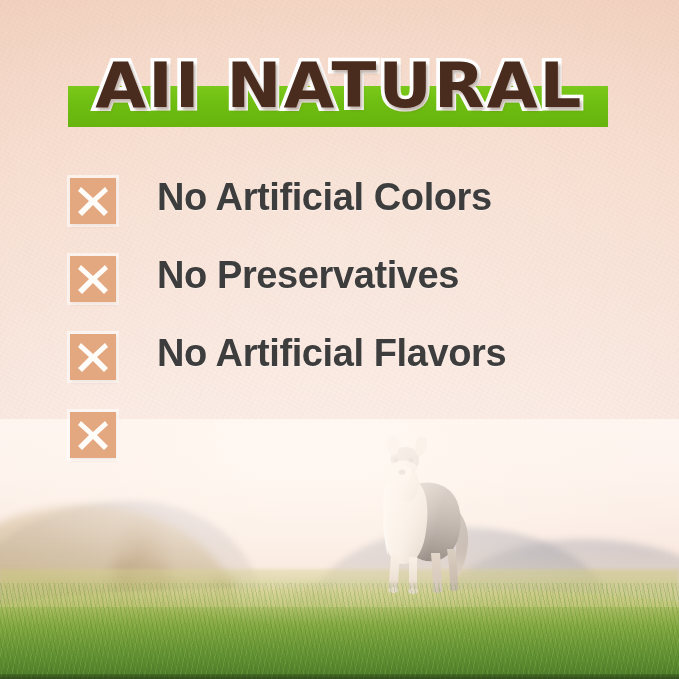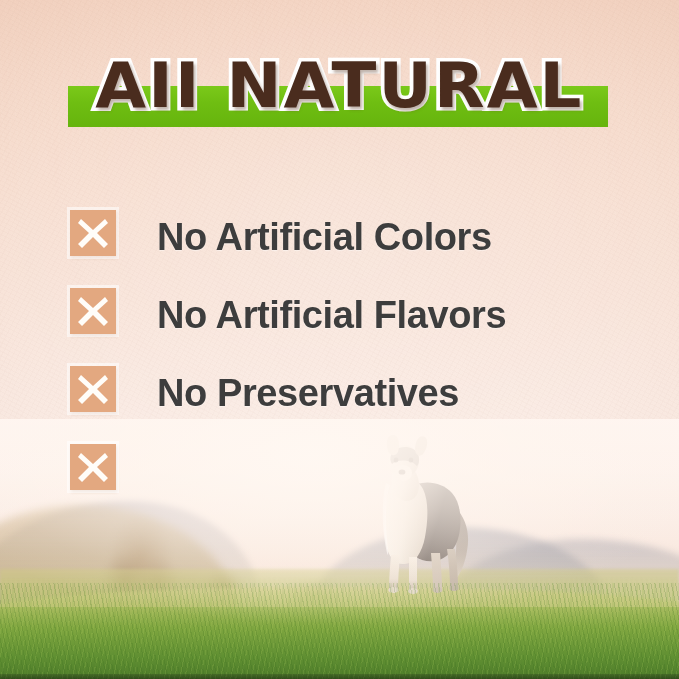--- a/index.html
+++ b/index.html
@@ -276,21 +276,21 @@
   .list {
     position: absolute;
     left: 70px;
     top: 178px;
     width: 560px;
   }
   .list-item {
     position: relative;
     height: 78px;
     display: flex;
-    align-items: flex-end;
+    align-items: flex-start;
   }
   .xbox {
     position: relative;
     flex: 0 0 auto;
     width: 46px;
     height: 46px;
     background: #e3a880;
     box-shadow:
       0 0 0 3px rgba(255,255,255,0.55),
       1px 2px 3px rgba(150,95,65,0.25);
@@ -415,30 +415,30 @@
       </div>
       <div class="item-text">No Artificial Colors</div>
     </div>
 
     <div class="list-item">
       <div class="xbox">
         <svg viewBox="0 0 46 46" xmlns="http://www.w3.org/2000/svg">
           <path d="M11 9 L23 20 L35 9 L38 13 L27 23 L38 34 L34 38 L23 27 L12 38 L8 34 L19 23 L8 13 Z" fill="#fffdf9"></path>
         </svg>
       </div>
-      <div class="item-text">No Artificial Flavors</div>
+      <div class="item-text">No Preservatives</div>
     </div>
 
     <div class="list-item">
       <div class="xbox">
         <svg viewBox="0 0 46 46" xmlns="http://www.w3.org/2000/svg">
           <path d="M11 9 L23 20 L35 9 L38 13 L27 23 L38 34 L34 38 L23 27 L12 38 L8 34 L19 23 L8 13 Z" fill="#fffdf9"></path>
         </svg>
       </div>
-      <div class="item-text">No Preservatives</div>
+      <div class="item-text">No Artificial Flavors</div>
     </div>
 
     <div class="list-item">
       <div class="xbox">
         <svg viewBox="0 0 46 46" xmlns="http://www.w3.org/2000/svg">
           <path d="M11 9 L23 20 L35 9 L38 13 L27 23 L38 34 L34 38 L23 27 L12 38 L8 34 L19 23 L8 13 Z" fill="#fffdf9"></path>
         </svg>
       </div>
     </div>
 

